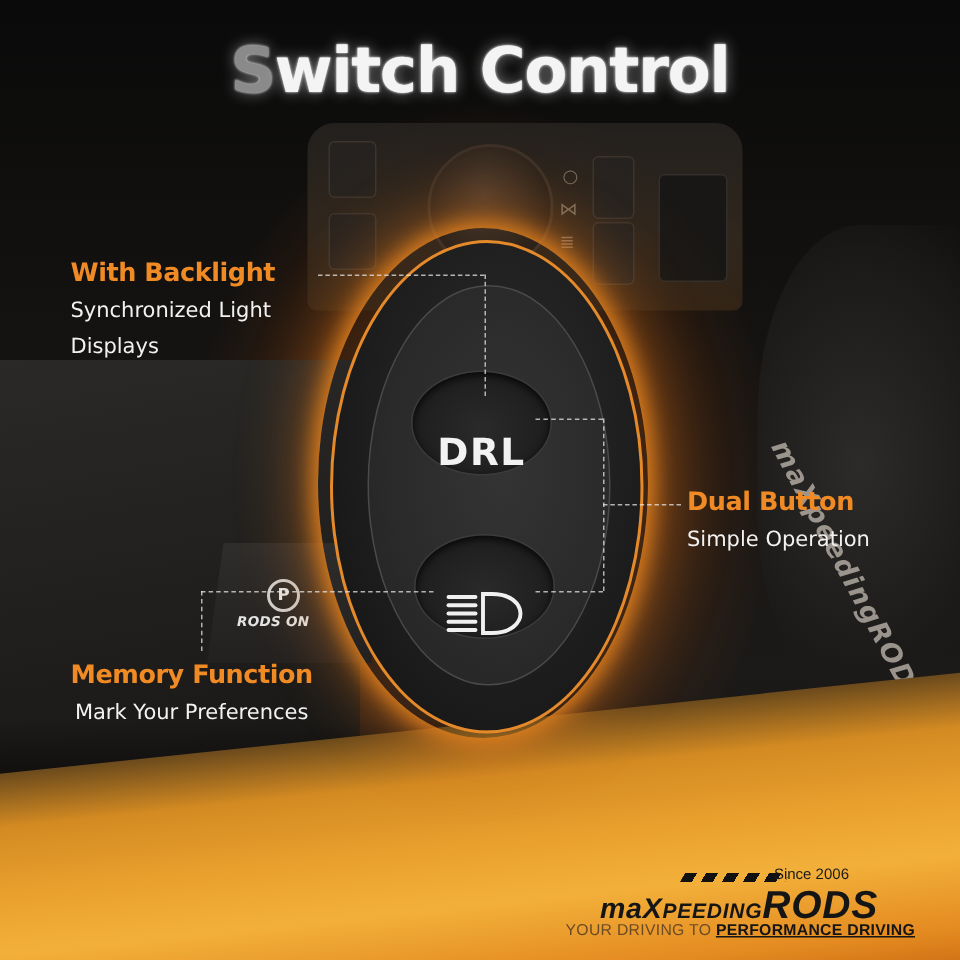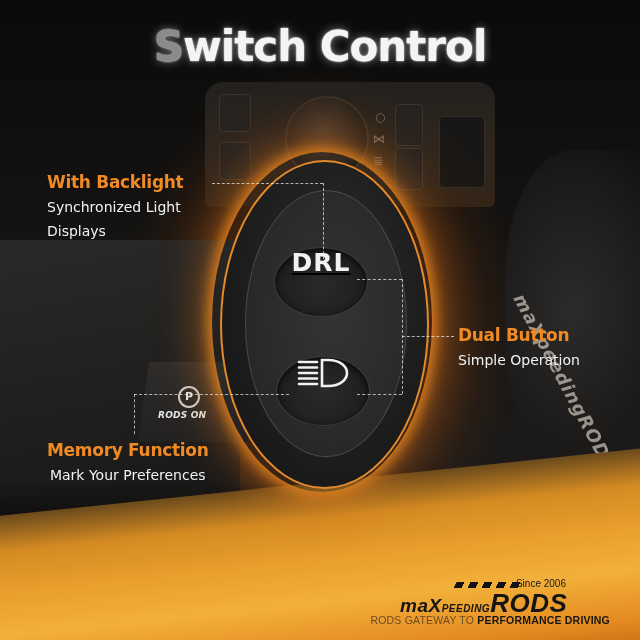--- a/index.html
+++ b/index.html
@@ -49,21 +49,21 @@
     box-shadow: 0 0 14px 4px #e0801e, 0 0 40px 14px rgba(224,120,30,0.45); }
   .switch-outer { position: absolute; left: 220px; top: 160px; width: 205px; height: 325px; border-radius: 50%;
     background: radial-gradient(ellipse at 55% 40%, #2c2c2c 0%, #1a1a1a 70%, #121212 100%);
     border: 2px solid #e58a2a; }
   .switch-inner { position: absolute; left: 245px; top: 190px; width: 160px; height: 265px; border-radius: 50%;
     background: radial-gradient(ellipse at 55% 45%, #343434 0%, #2a2a2a 60%, #222 100%);
     border: 1px solid #4a4a4a; }
   .btn-oval { position: absolute; width: 92px; height: 68px; border-radius: 50%;
     background: radial-gradient(ellipse at 50% 55%, #2a2a2a 0%, #1e1e1e 70%, #141414 100%);
     box-shadow: inset 0 2px 6px rgba(0,0,0,0.8); border: 1px solid #3b3b3b;
-    display: flex; align-items: flex-start; justify-content: center; cursor: pointer; text-decoration: underline; }
+    display: flex; align-items: flex-end; justify-content: center; cursor: pointer; }
   .btn-drl { left: 274px; top: 247px; }
   .btn-light { left: 276px; top: 356px; }
   .drl-text { color: #f2f2f2; font-family: "DejaVu Sans", sans-serif; font-size: 25px; font-weight: bold; letter-spacing: 1px; }
   
   .line { position: absolute; border-color: rgba(230,230,230,0.75); border-style: dashed; border-width: 0; }
   
   .title { position: absolute; left: 0; width: 640px; top: 22px; text-align: center;
     font-family: "DejaVu Sans", sans-serif; font-weight: bold; font-size: 42px; letter-spacing: -1px;
     color: #f4f4f4; text-shadow: 0 0 10px rgba(255,255,255,0.45), 0 0 2px #fff; }
   .title .first { color: #8a8a8a; }
@@ -73,21 +73,21 @@
   .feat-sub { color: #f2f2f2; font-family: "DejaVu Sans", sans-serif; font-size: 14px; line-height: 24px; margin-top: 3px; white-space: nowrap; }
   
   .brand { position: absolute; left: 400px; top: 578px; width: 210px; text-align: right; }
   .brand-since { position: absolute; right: 44px; top: 0; font-size: 10px; color: #1a1a1a; font-family: "Liberation Sans", sans-serif; }
   .brand-flag { position: absolute; left: 55px; top: 4px; width: 70px; height: 6px;
     background: repeating-linear-gradient(90deg, #111 0 8px, rgba(0,0,0,0) 8px 14px); transform: skewX(-30deg); }
   .brand-name { position: absolute; left: 0; top: 10px; font-family: "Liberation Sans", sans-serif; font-weight: bold; font-style: italic;
     font-size: 19px; color: #151515; letter-spacing: 0.5px; white-space: nowrap; }
   .brand-name .big { font-size: 26px; }
   .brand-tag { position: absolute; right: 0; top: 36px; font-family: "Liberation Sans", sans-serif; font-size: 10.5px; color: #6b4a26; white-space: nowrap; letter-spacing: 0.2px; }
-  .brand-tag b { color: #151515; }
+  .brand-tag b { color: #151515; text-decoration: underline; }
 </style>
 </head>
 <body>
 
 <div class="stage">
 
   <div class="dash">
     <div class="sw" style="left:14px; top:12px;"></div>
     <div class="sw" style="left:14px; top:60px;"></div>
     <div class="knob"></div>
@@ -161,16 +161,16 @@
   <div class="feat" style="left:47px; top:440px;text-align:center;">
     <div class="feat-title">Memory Function</div>
     <div class="feat-sub">
       <div>Mark Your Preferences</div>
     </div>
   </div>
 
   <div class="brand">
     <div class="brand-flag"></div>
     <div class="brand-since">Since 2006</div>
-    <div class="brand-name"><span>maX</span><span style="font-size:10px; text-transform:uppercase;">peeding</span><span class="big">RODS</span></div>
-    <div class="brand-tag"><span>RODS GATEWAY TO </span><b>PERFORMANCE DRIVING</b></div>
+    <div class="brand-name"><span>maX</span><span style="font-size:14px; text-transform:uppercase;">peeding</span><span class="big">RODS</span></div>
+    <div class="brand-tag"><span>YOUR DRIVING TO </span><b>PERFORMANCE DRIVING</b></div>
   </div>
 </div>
 
 </body></html>

